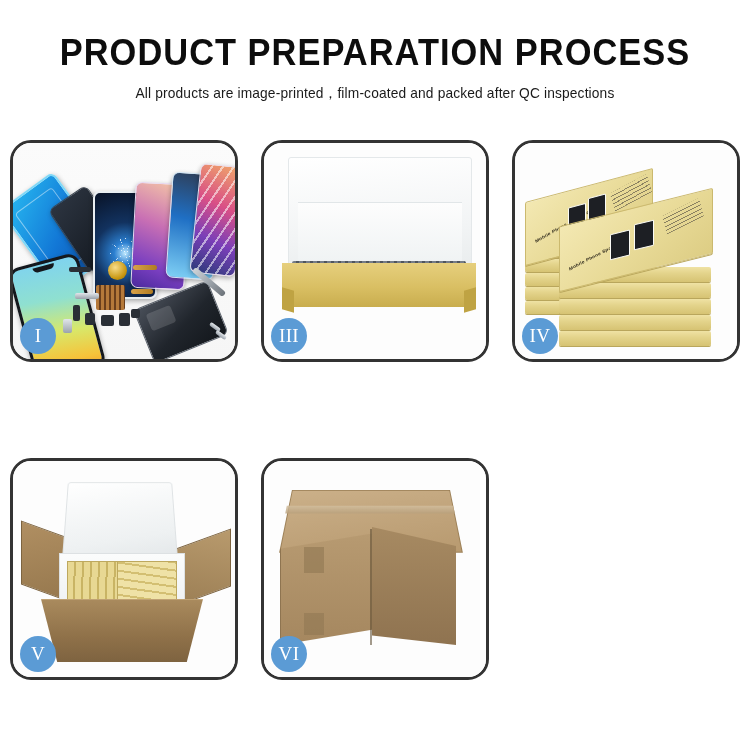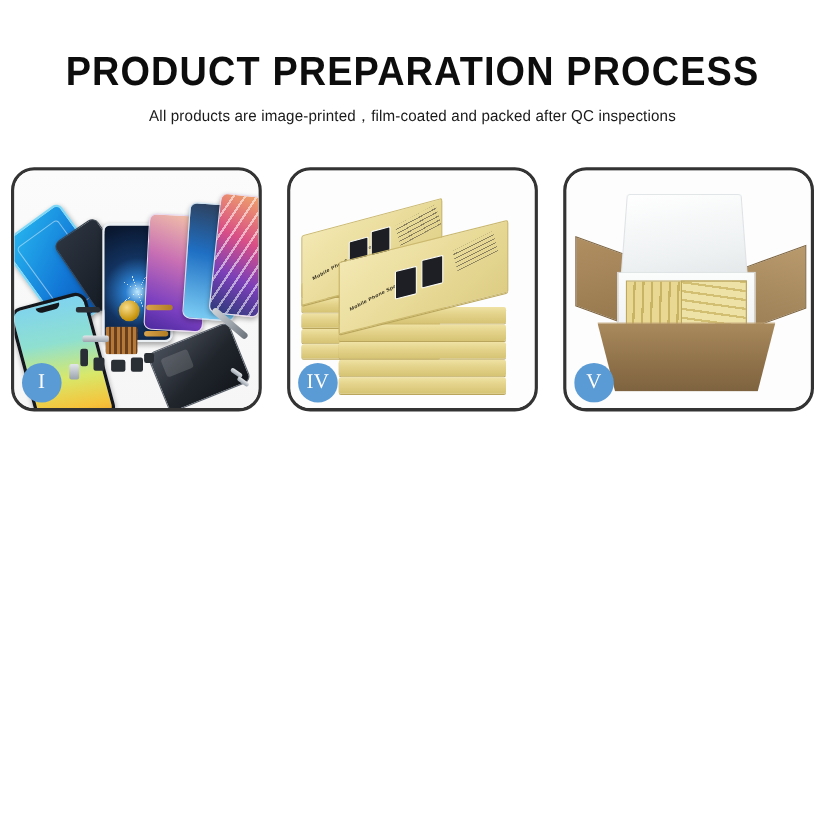--- a/index.html
+++ b/index.html
@@ -4,21 +4,21 @@
 <style>
   html,body{margin:0;padding:0;}
   body{
     width:750px;height:750px;background:#ffffff;
     font-family:"Liberation Sans",sans-serif;
     overflow:hidden;position:relative;
   }
   .page{width:750px;height:750px;position:relative;}
 
   
-  .header{padding-top:34px;text-align:center;margin-top:12px;}
+  .header{padding-top:34px;text-align:center;}
   .title{
     font-family:"Liberation Sans",sans-serif;
     font-size:37px;font-weight:700;color:#0d0d0d;
     letter-spacing:1.1px;line-height:1;
     transform:scaleX(.93);transform-origin:center;
     white-space:nowrap;
   }
   .subtitle{
     margin-top:13px;font-size:14.2px;color:#1a1a1a;
     letter-spacing:.15px;white-space:nowrap;
@@ -320,20 +320,30 @@
         <div class="pt silver" style="left:50px;top:176px;width:9px;height:14px;"></div>
         <div class="pt" style="left:118px;top:166px;width:9px;height:9px;"></div>
         <div class="screwdriver"></div>
         <div class="pt silver" style="left:196px;top:182px;width:12px;height:4px;transform:rotate(35deg);"></div>
         <div class="pt silver" style="left:202px;top:190px;width:12px;height:4px;transform:rotate(35deg);"></div>
       </div>
       <div class="badge">I</div>
     </div>
 
 
+    <div class="panel">
+      <div class="photo">
+        <div class="foam-lid"></div>
+        <div class="box3-inner"></div>
+        <div class="box3-body"></div>
+        <div class="box3-lipL"></div>
+        <div class="box3-lipR"></div>
+      </div>
+      <div class="badge">III</div>
+    </div>
 
     <div class="panel">
       <div class="photo">
         <div class="stack">
 
           <div class="sbox" style="left:4px;top:86px;width:126px;height:13px;"></div>
           <div class="sbox" style="left:4px;top:100px;width:126px;height:13px;"></div>
           <div class="sbox" style="left:4px;top:114px;width:126px;height:13px;"></div>
           <div class="sbox" style="left:4px;top:128px;width:126px;height:13px;"></div>
           <div class="sbox" style="left:4px;top:142px;width:126px;height:13px;"></div>
@@ -368,15 +378,27 @@
         <div class="v-flapR"></div>
         <div class="v-foamlid"></div>
         <div class="v-foambox"></div>
         <div class="v-yellow"></div>
         <div class="v-yellow2"></div>
         <div class="v-front"></div>
       </div>
       <div class="badge">V</div>
     </div>
 
+    <div class="panel">
+      <div class="photo">
+        <div class="c-top"></div>
+        <div class="c-tape"></div>
+        <div class="c-left"></div>
+        <div class="c-right"></div>
+        <div class="c-seam"></div>
+        <div class="c-tab1"></div>
+        <div class="c-tab2"></div>
+      </div>
+      <div class="badge">VI</div>
+    </div>
 
   </div>
 </div>
 
 </body></html>

